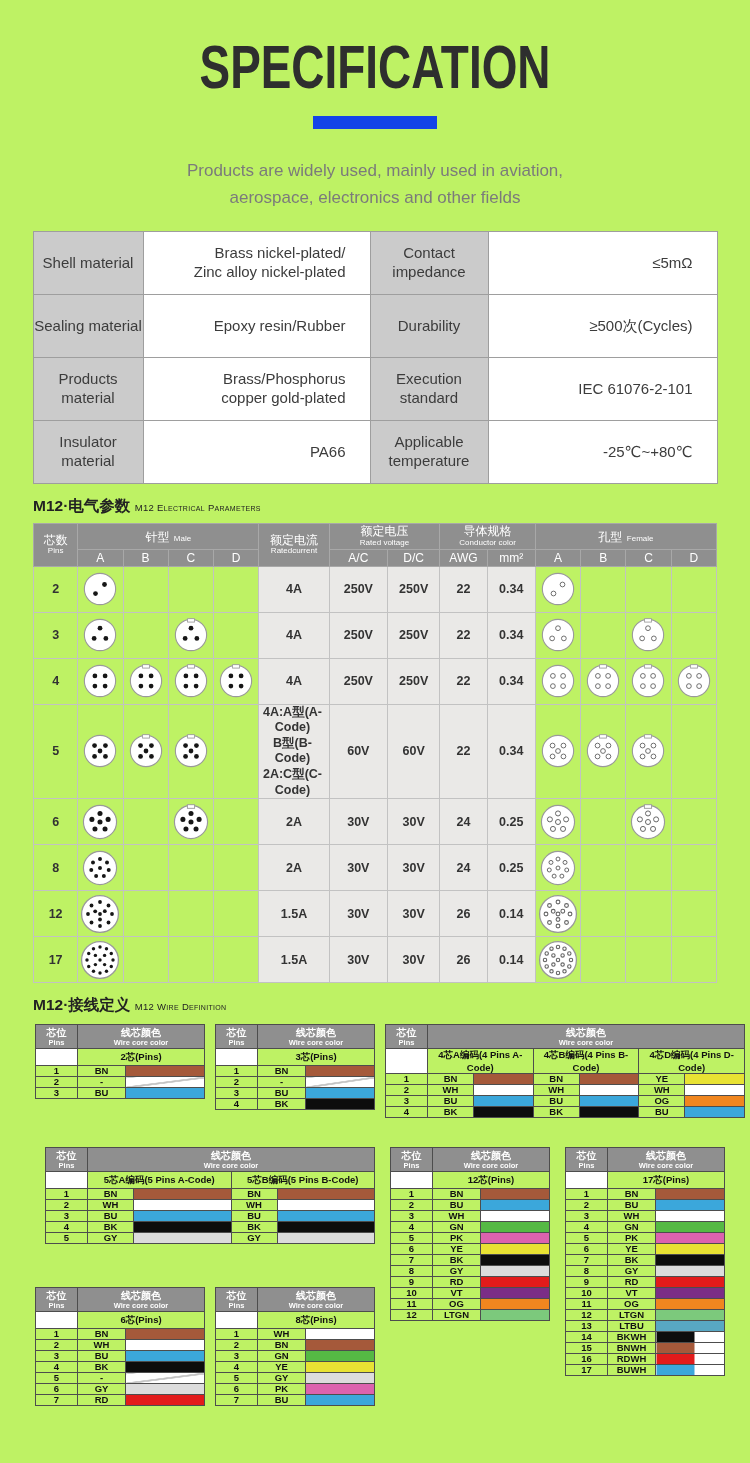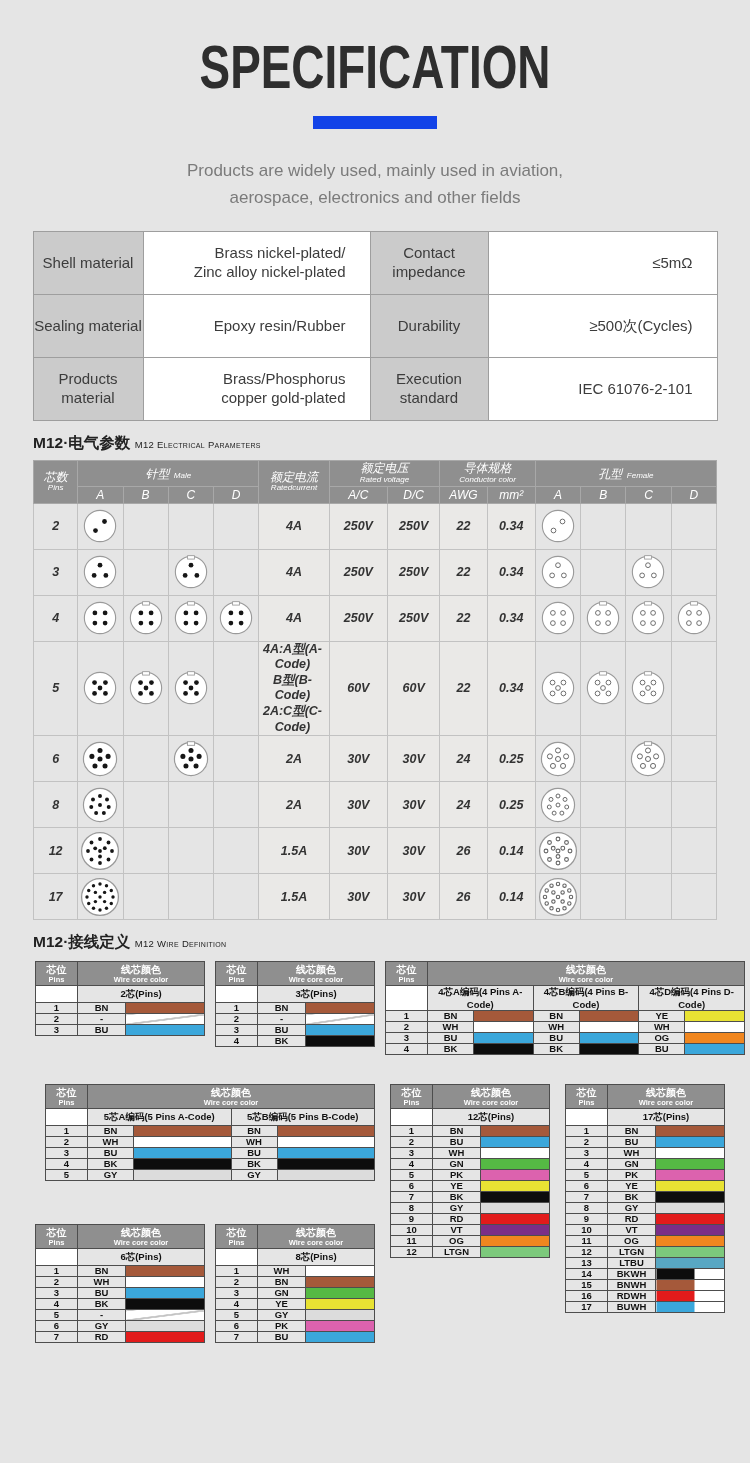--- a/index.html
+++ b/index.html
@@ -1,37 +1,37 @@
 <!DOCTYPE html>
 <html><head>
 <meta charset="utf-8">
 <style>
   * { box-sizing: border-box; margin: 0; padding: 0; }
   body { background:#ffffff; font-family:"Liberation Sans","DejaVu Sans",sans-serif; }
-  .page { position:relative; width:750px; height:1463px; margin:0 auto; background:#e5e5e5; overflow:hidden; }
+  .page { position:relative; width:750px; height:1463px; margin:0 auto; background:#bef264; overflow:hidden; }
 
   
   .main-title { margin-top:36px; text-align:center; font-size:62px; line-height:1;
     font-weight:700; color:#2e2e2e; transform:scaleX(0.74); transform-origin:center; letter-spacing:0px; }
   .title-bar { width:124px; height:13px; margin:18px auto 0; background:#1243e8; }
   .subtitle { margin-top:28px; text-align:center; font-size:17px; line-height:27px; color:#7b7b7b; }
 
   
   .materials { width:684px; margin:20px auto 0; border-collapse:collapse; table-layout:fixed; }
   .materials th, .materials td { border:1px solid #9e9e9e; height:63px; font-size:15px; color:#3c3c3c; white-space:pre-line; }
   .m-label { background:#cbcbcb; font-weight:400; text-align:center; line-height:1.25; }
   .m-value { background:#fff; text-align:right; padding-right:24px; line-height:1.25; }
 
   
   .section-head { margin:12px 0 6px 33px; }
   .sh-zh { font-size:15.5px; font-weight:700; color:#222; }
   .sh-en { font-size:9.5px; font-weight:400; color:#222; font-variant:small-caps; letter-spacing:0.3px; }
 
   
-  .elec { width:684px; margin:0 auto; border-collapse:collapse; table-layout:fixed; border:1px solid #9a9a9a;font-style:italic; }
+  .elec { width:684px; margin:0 auto; border-collapse:collapse; table-layout:fixed; border:1px solid #9a9a9a; }
   .elec th { background:#8f8f8f; color:#fff; font-weight:400; border:1px solid #a8a8a8; padding:1px 0; }
   .thz { display:block; font-size:12px; line-height:1.15; }
   .the { display:block; font-size:8px; line-height:1.1; }
   .th-inline .thz, .th-inline .the { display:inline; }
   .th-letter { font-size:12px; }
   .elec td { border:1px solid #c2c2c2; height:46px; text-align:center; vertical-align:middle;
     font-size:12.5px; color:#333; font-weight:600; }
   .e-pins { font-size:13px; }
   .shade { background:#eae9e7; }
   .e-multi { font-size:9px; text-align:right; padding-right:3px; white-space:pre-line; line-height:1.25; }
@@ -93,20 +93,27 @@
           <th class="m-label">Durability</th>
           <td class="m-value">≥500次(Cycles)</td>
         </tr>
         <tr>
           <th class="m-label">Products material</th>
           <td class="m-value">Brass/Phosphorus
 copper gold-plated</td>
           <th class="m-label">Execution
 standard</th>
           <td class="m-value">IEC 61076-2-101</td>
+        </tr>
+        <tr>
+          <th class="m-label">Insulator material</th>
+          <td class="m-value">PA66</td>
+          <th class="m-label">Applicable
+temperature</th>
+          <td class="m-value">-25℃~+80℃</td>
         </tr>
       </tbody>
   </table>
 
   <div class="section-head">
     <span class="sh-zh">M12·电气参数</span>
     <span class="sh-en">M12 Electrical Parameters</span>
   </div>
 
   <table class="elec">

